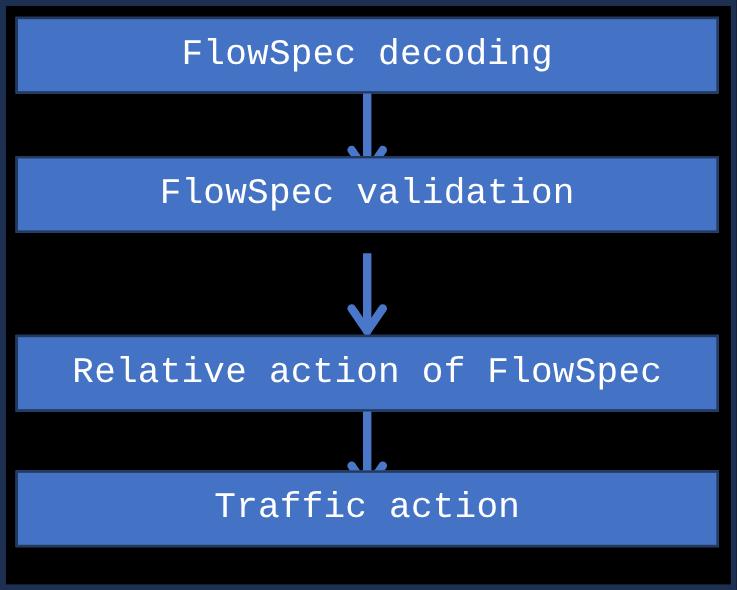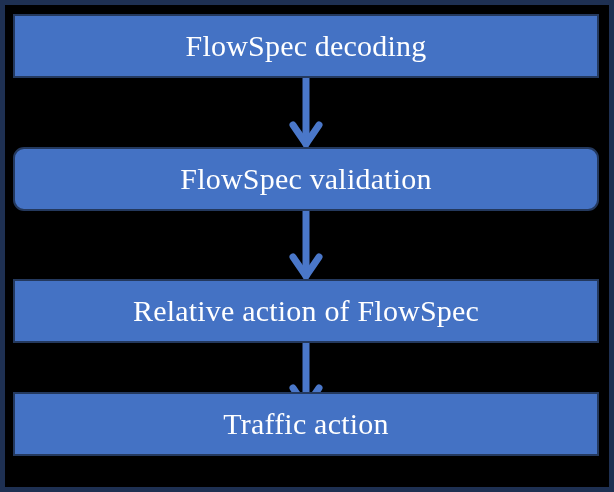--- a/index.html
+++ b/index.html
@@ -12,39 +12,39 @@
   }
   * { margin: 0; padding: 0; box-sizing: border-box; }
   html, body { background: #222; }
   .canvas {
     position: relative;
     width: 614px;
     height: 492px;
     background: var(--background);
     border: 5px solid var(--frame-border);
     overflow: hidden;
-    font-family: Liberation Serif, serif;
+    font-family: Liberation Mono, monospace;
   }
   .node {
     position: absolute;
     left: 8px;
     width: 586px;
     height: 64px;
     background: var(--box-fill);
     border: 2px solid var(--box-border);
     color: var(--text);
     font-size: 30px;
     font-weight: 400;
     display: flex;
     align-items: center;
     justify-content: center;
     letter-spacing: 0.2px;
   }
   .node-1 { top: 9px; }
-  .node-2 { top: 142px; border-radius: 11px; }
+  .node-2 { top: 125px; }
   .node-3 { top: 274px; }
   .node-4 { top: 387px; }
   .arrow {
     position: absolute;
     left: 281px;
     width: 40px;
   }
   .arrow-1 { top: 73px;  height: 69px; }
   .arrow-2 { top: 206px; height: 68px; }
   .arrow-3 { top: 338px; height: 67px; }

